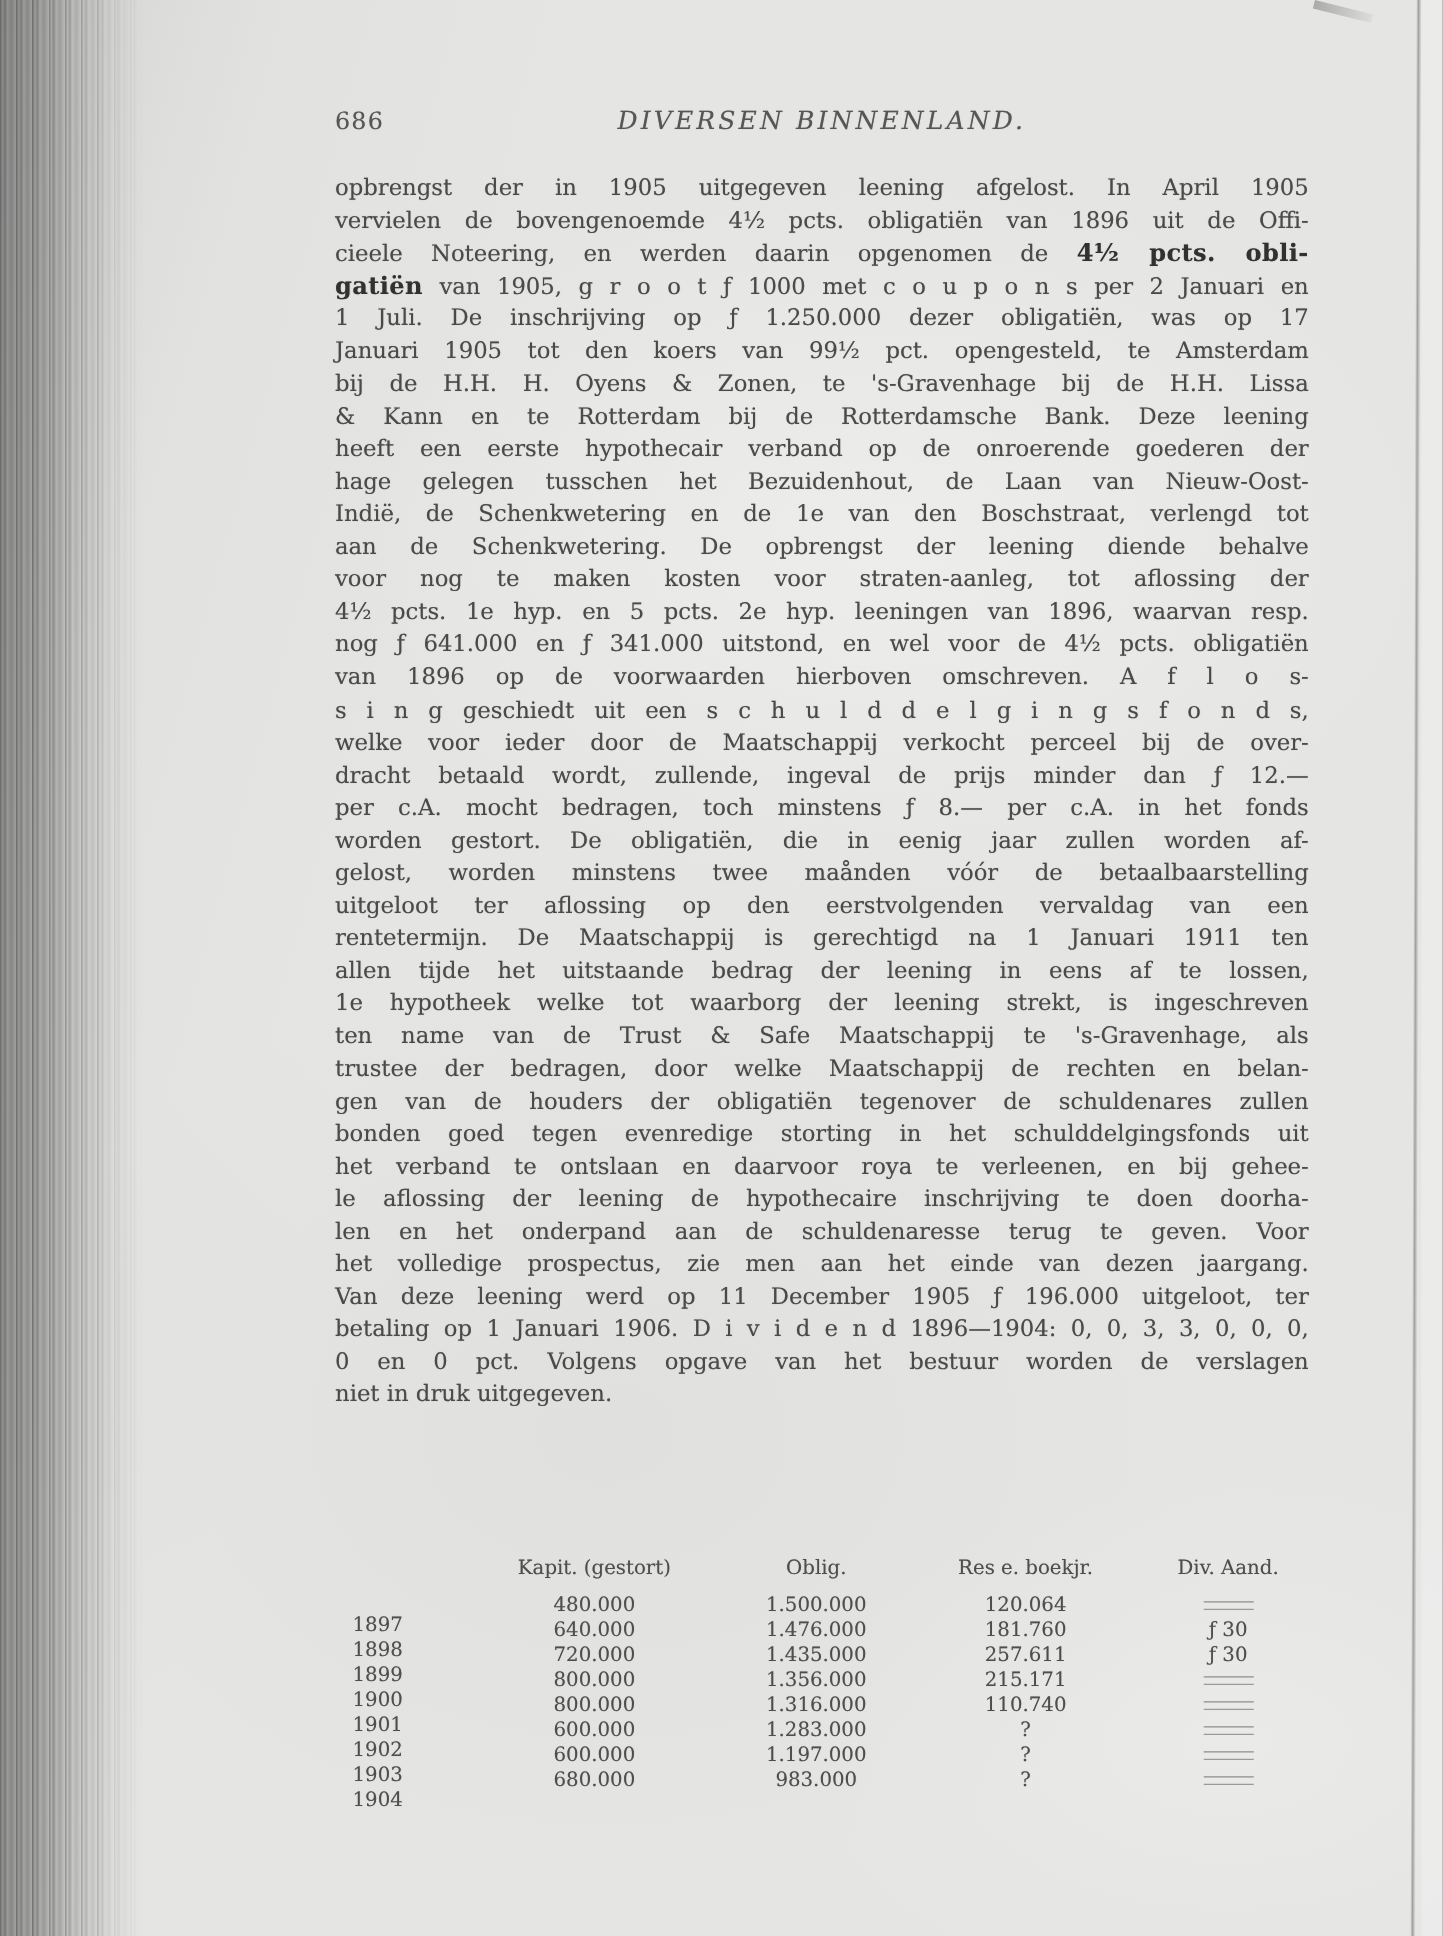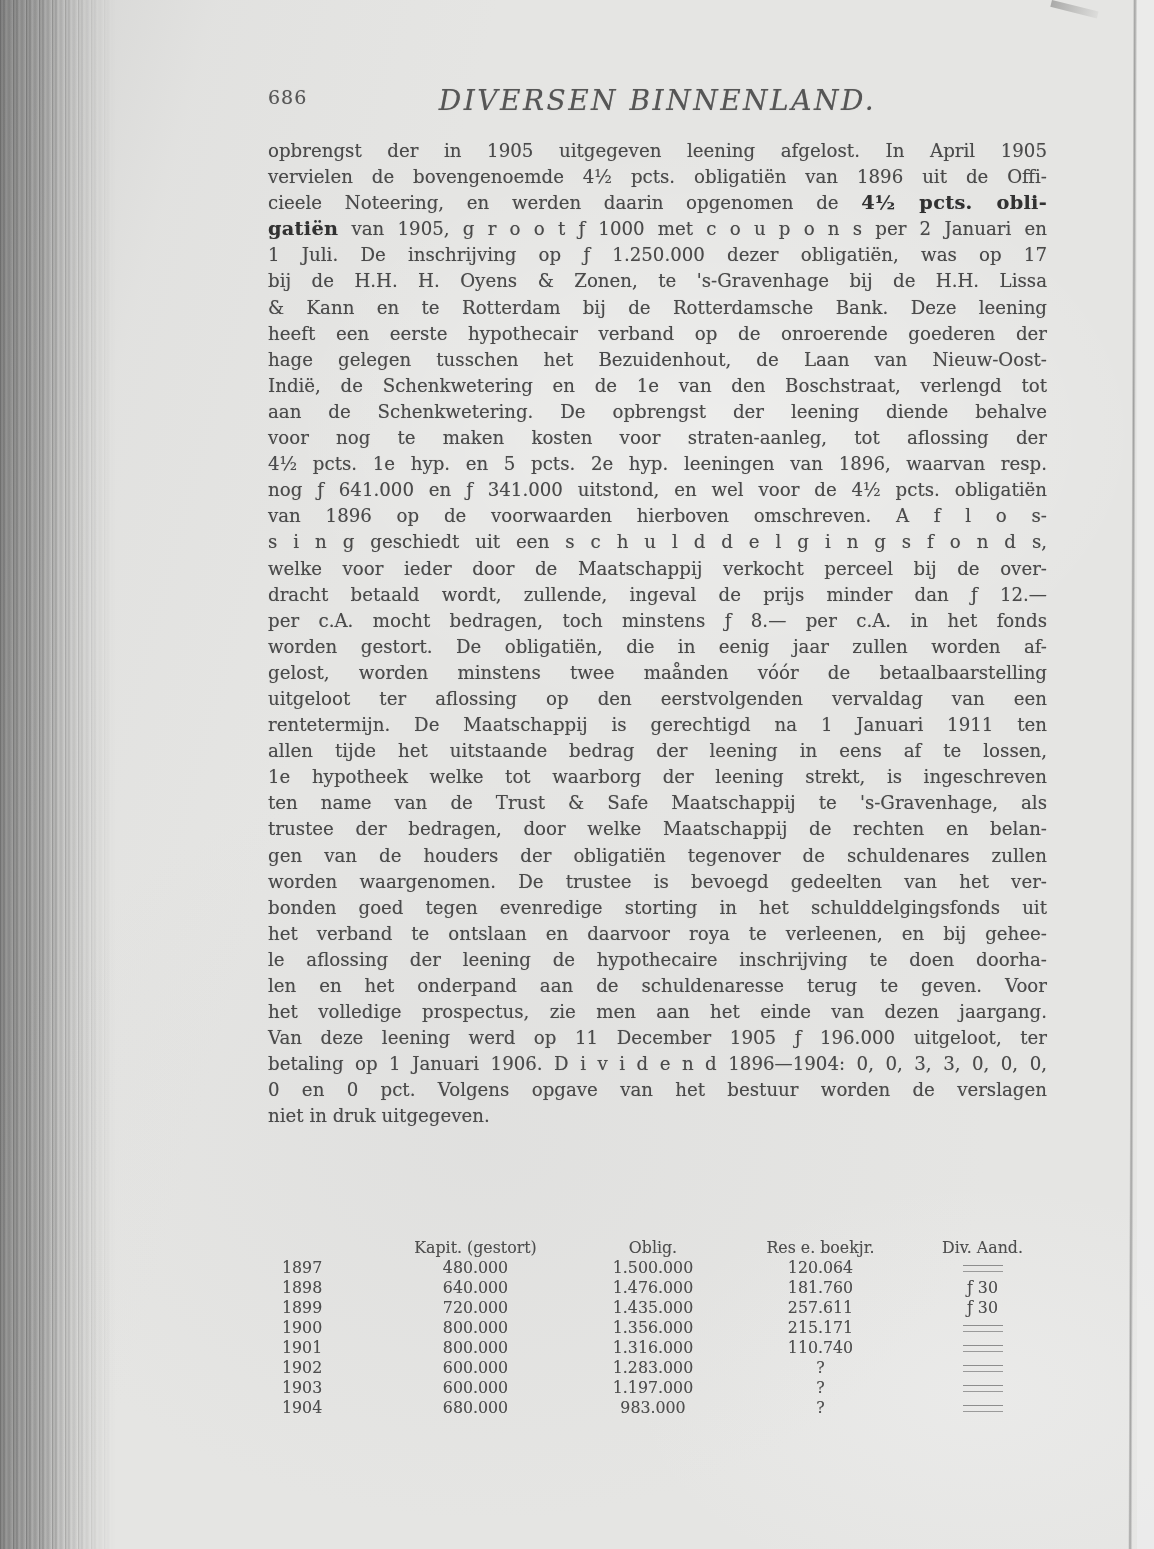--- a/index.html
+++ b/index.html
@@ -31,31 +31,31 @@
     transform:rotate(0.18deg);transform-origin:top center;
   }
   .corner-mark{
     position:absolute;top:0;right:54px;width:48px;height:7px;
     background:linear-gradient(90deg, rgba(75,75,75,.55), rgba(75,75,75,.08));
     transform:rotate(14deg);transform-origin:left top;opacity:.7;
   }
   .page-number{position:absolute;left:268px;top:86px;font-size:19px;letter-spacing:1px;color:#565656;
     text-shadow:0 0 .7px rgba(100,100,100,.5);}
   .running-title{position:absolute;left:268px;top:84px;width:779px;text-align:center;font-style:italic;
-    font-size:28px;letter-spacing:2.5px;color:#565656;text-shadow:0 0 .8px rgba(110,110,110,.55);}
+    font-size:20px;letter-spacing:2.5px;color:#565656;text-shadow:0 0 .8px rgba(110,110,110,.55);}
   .body-text{position:absolute;left:268px;top:138px;width:779px;font-size:18.2px;line-height:26.1px;
     color:#4a4a4a;text-shadow:0 0 .7px rgba(100,100,100,.55);}
   .line{text-align:justify;text-align-last:justify;height:26.1px;overflow:visible;}
   .line.last{text-align-last:left;}
   .b{font-weight:bold;color:#313131;font-size:1.06em;letter-spacing:.3px;}
   .fin-table{position:absolute;left:268px;top:1237px;width:779px;font-size:15.8px;color:#4e4e4e;
     text-shadow:0 0 .6px rgba(110,110,110,.5);}
   .trow{display:grid;grid-template-columns:100px 215px 140px 195px 129px;height:20px;align-items:center;}
   .trow .c{text-align:center;}
-  .trow .y{text-align:left;padding-left:14px;}
+  .trow .y{text-align:left;padding-left:14px;margin-top:33px;}
   .ddash{display:inline-block;width:40px;height:5px;vertical-align:middle;
     border-top:1.4px solid #8d8d8d;border-bottom:1.2px solid #9a9a9a;}
 </style>
 </head>
 <body>
 
 <div class="page">
   <div class="binding"></div>
   <div class="right-margin"></div>
   <div class="right-edge"></div>
@@ -63,20 +63,21 @@
 
   <div class="page-number">686</div>
   <div class="running-title">DIVERSEN BINNENLAND.</div>
 
   <div class="body-text" id="bodyText">
       <div class="line"><span>opbrengst der in 1905 uitgegeven leening afgelost. In April 1905</span></div>
       <div class="line"><span>vervielen de bovengenoemde 4½ pcts. obligatiën van 1896 uit de Offi-</span></div>
       <div class="line"><span>cieele Noteering, en werden daarin opgenomen de </span><span class="b">4½ pcts. obli-</span></div>
       <div class="line"><span class="b">gatiën</span><span> van 1905, g r o o t ƒ 1000 met c o u p o n s per 2 Januari en</span></div>
       <div class="line"><span>1 Juli. De inschrijving op ƒ 1.250.000 dezer obligatiën, was op 17</span></div>
+      <div class="line"><span>Januari 1905 tot den koers van 99½ pct. opengesteld, te Amsterdam</span></div>
       <div class="line"><span>bij de H.H. H. Oyens &amp; Zonen, te 's-Gravenhage bij de H.H. Lissa</span></div>
       <div class="line"><span>&amp; Kann en te Rotterdam bij de Rotterdamsche Bank. Deze leening</span></div>
       <div class="line"><span>heeft een eerste hypothecair verband op de onroerende goederen der</span></div>
       <div class="line"><span>hage gelegen tusschen het Bezuidenhout, de Laan van Nieuw-Oost-</span></div>
       <div class="line"><span>Indië, de Schenkwetering en de 1e van den Boschstraat, verlengd tot</span></div>
       <div class="line"><span>aan de Schenkwetering. De opbrengst der leening diende behalve</span></div>
       <div class="line"><span>voor nog te maken kosten voor straten-aanleg, tot aflossing der</span></div>
       <div class="line"><span>4½ pcts. 1e hyp. en 5 pcts. 2e hyp. leeningen van 1896, waarvan resp.</span></div>
       <div class="line"><span>nog ƒ 641.000 en ƒ 341.000 uitstond, en wel voor de 4½ pcts. obligatiën</span></div>
       <div class="line"><span>van 1896 op de voorwaarden hierboven omschreven. A f l o s-</span></div>
@@ -86,21 +87,20 @@
       <div class="line"><span>per c.A. mocht bedragen, toch minstens ƒ 8.— per c.A. in het fonds</span></div>
       <div class="line"><span>worden gestort. De obligatiën, die in eenig jaar zullen worden af-</span></div>
       <div class="line"><span>gelost, worden minstens twee maånden vóór de betaalbaarstelling</span></div>
       <div class="line"><span>uitgeloot ter aflossing op den eerstvolgenden vervaldag van een</span></div>
       <div class="line"><span>rentetermijn. De Maatschappij is gerechtigd na 1 Januari 1911 ten</span></div>
       <div class="line"><span>allen tijde het uitstaande bedrag der leening in eens af te lossen,</span></div>
       <div class="line"><span>1e hypotheek welke tot waarborg der leening strekt, is ingeschreven</span></div>
       <div class="line"><span>ten name van de Trust &amp; Safe Maatschappij te 's-Gravenhage, als</span></div>
       <div class="line"><span>trustee der bedragen, door welke Maatschappij de rechten en belan-</span></div>
       <div class="line"><span>gen van de houders der obligatiën tegenover de schuldenares zullen</span></div>
-      <div class="line"><span>worden waargenomen. De trustee is bevoegd gedeelten van het ver-</span></div>
       <div class="line"><span>bonden goed tegen evenredige storting in het schulddelgingsfonds uit</span></div>
       <div class="line"><span>het verband te ontslaan en daarvoor roya te verleenen, en bij gehee-</span></div>
       <div class="line"><span>le aflossing der leening de hypothecaire inschrijving te doen doorha-</span></div>
       <div class="line"><span>len en het onderpand aan de schuldenaresse terug te geven. Voor</span></div>
       <div class="line"><span>het volledige prospectus, zie men aan het einde van dezen jaargang.</span></div>
       <div class="line"><span>Van deze leening werd op 11 December 1905 ƒ 196.000 uitgeloot, ter</span></div>
       <div class="line"><span>betaling op 1 Januari 1906. D i v i d e n d 1896—1904: 0, 0, 3, 3, 0, 0, 0,</span></div>
       <div class="line"><span>0 en 0 pct. Volgens opgave van het bestuur worden de verslagen</span></div>
       <div class="line last"><span>niet in druk uitgegeven.</span></div>
     </div>

